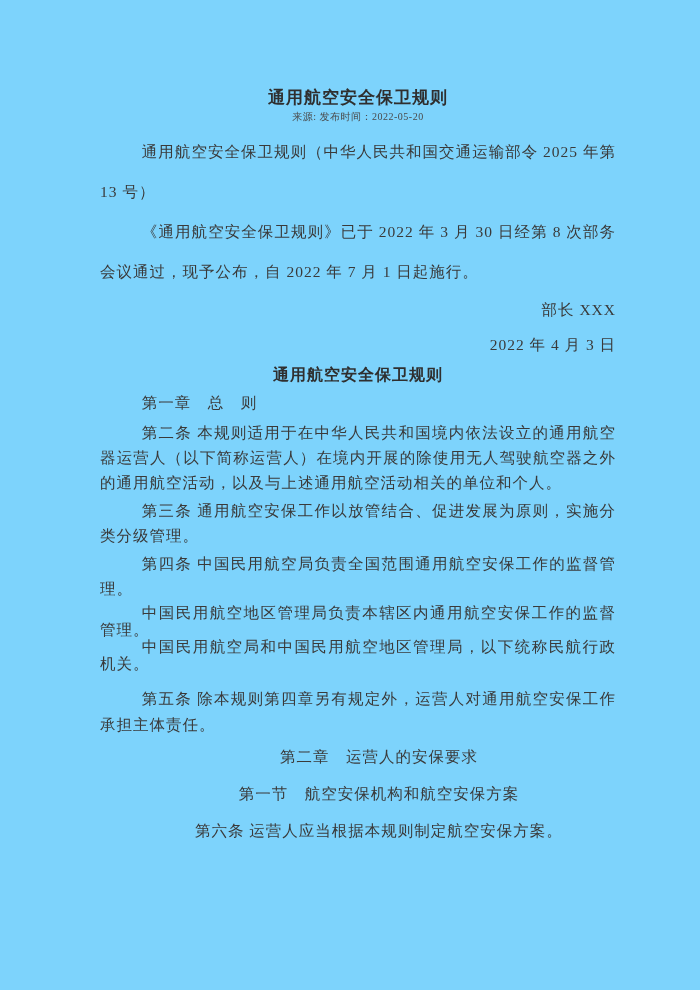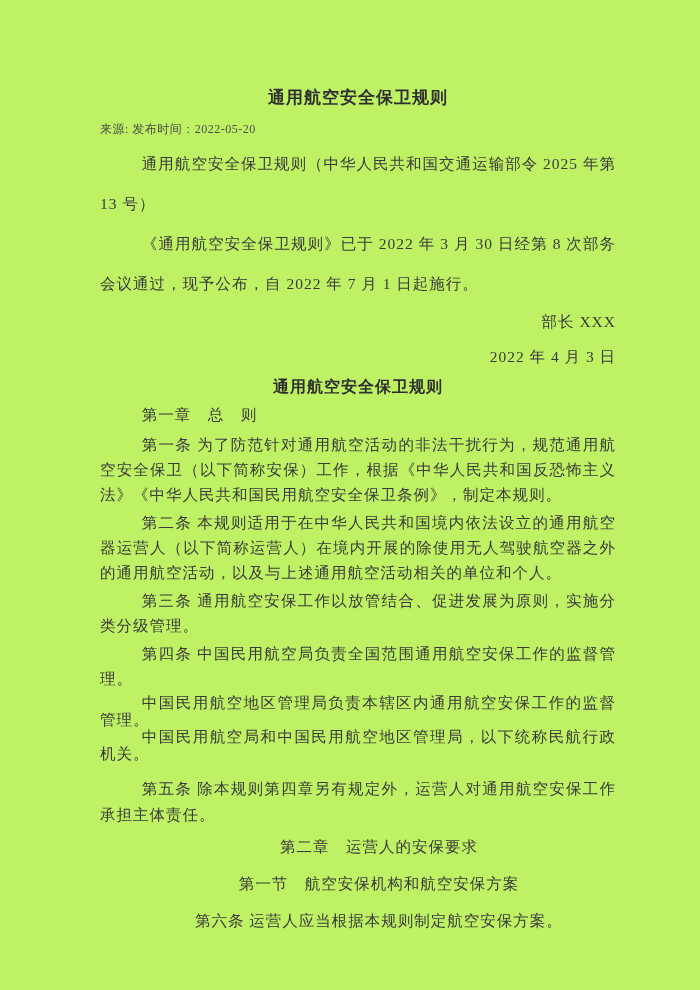--- a/index.html
+++ b/index.html
@@ -5,41 +5,41 @@
   html, body {
     margin: 0;
     padding: 0;
     background: #ffffff;
   }
   .page {
     position: relative;
     width: 700px;
     height: 990px;
     margin: 0 auto;
-    background: #bef264;
+    background: #7dd3fc;
     box-sizing: border-box;
     padding: 86px 84px 40px 100px;
     font-family: "Liberation Serif", "DejaVu Serif", serif;
     color: #3a3a3a;
     overflow: hidden;
   }
   .doc-title {
     margin: 0;
     font-size: 17px;
     line-height: 24px;
     font-weight: bold;
     text-align: center;
     color: #2f2f2f;
     letter-spacing: 1px;
   }
   .doc-meta {
-    margin-top: 12px;
-    font-size: 12px;
+    margin-top: 0;
+    font-size: 10px;
     line-height: 14px;
-    text-align: left;
+    text-align: center;
     color: #4a4a4a;
     letter-spacing: 0.5px;
   }
   .section { margin: 0; }
   #preamble { margin-top: 8px; }
   .para {
     margin: 0 0 3px 0;
     font-size: 15.5px;
     line-height: 25px;
     letter-spacing: 1px;
@@ -77,21 +77,20 @@
       <p class="para loose indent">通用航空安全保卫规则（中华人民共和国交通运输部令 2025 年第 13 号）</p>
       <p class="para loose indent">《通用航空安全保卫规则》已于 2022 年 3 月 30 日经第 8 次部务会议通过，现予公布，自 2022 年 7 月 1 日起施行。</p>
       <p class="para single indent">部长 XXX</p>
       <p class="para single indent">2022 年 4 月 3 日</p>
     </div>
 
   <h2 class="body-title">通用航空安全保卫规则</h2>
 
   <div id="body-paragraphs" class="section">
       <p class="para chapter indent">第一章　总　则</p>
-      <p class="para normal indent">第一条 为了防范针对通用航空活动的非法干扰行为，规范通用航空安全保卫（以下简称安保）工作，根据《中华人民共和国反恐怖主义法》《中华人民共和国民用航空安全保卫条例》，制定本规则。</p>
       <p class="para normal indent">第二条 本规则适用于在中华人民共和国境内依法设立的通用航空器运营人（以下简称运营人）在境内开展的除使用无人驾驶航空器之外的通用航空活动，以及与上述通用航空活动相关的单位和个人。</p>
       <p class="para normal indent">第三条 通用航空安保工作以放管结合、促进发展为原则，实施分类分级管理。</p>
       <p class="para normal indent">第四条 中国民用航空局负责全国范围通用航空安保工作的监督管理。</p>
       <p class="para dense indent">中国民用航空地区管理局负责本辖区内通用航空安保工作的监督管理。</p>
       <p class="para dense indent">中国民用航空局和中国民用航空地区管理局，以下统称民航行政机关。</p>
       <p class="para wide indent">第五条 除本规则第四章另有规定外，运营人对通用航空安保工作承担主体责任。</p>
       <p class="para spaced indent">第二章　运营人的安保要求</p>
       <p class="para spaced indent">第一节　航空安保机构和航空安保方案</p>
       <p class="para spaced indent">第六条 运营人应当根据本规则制定航空安保方案。</p>
     </div>

